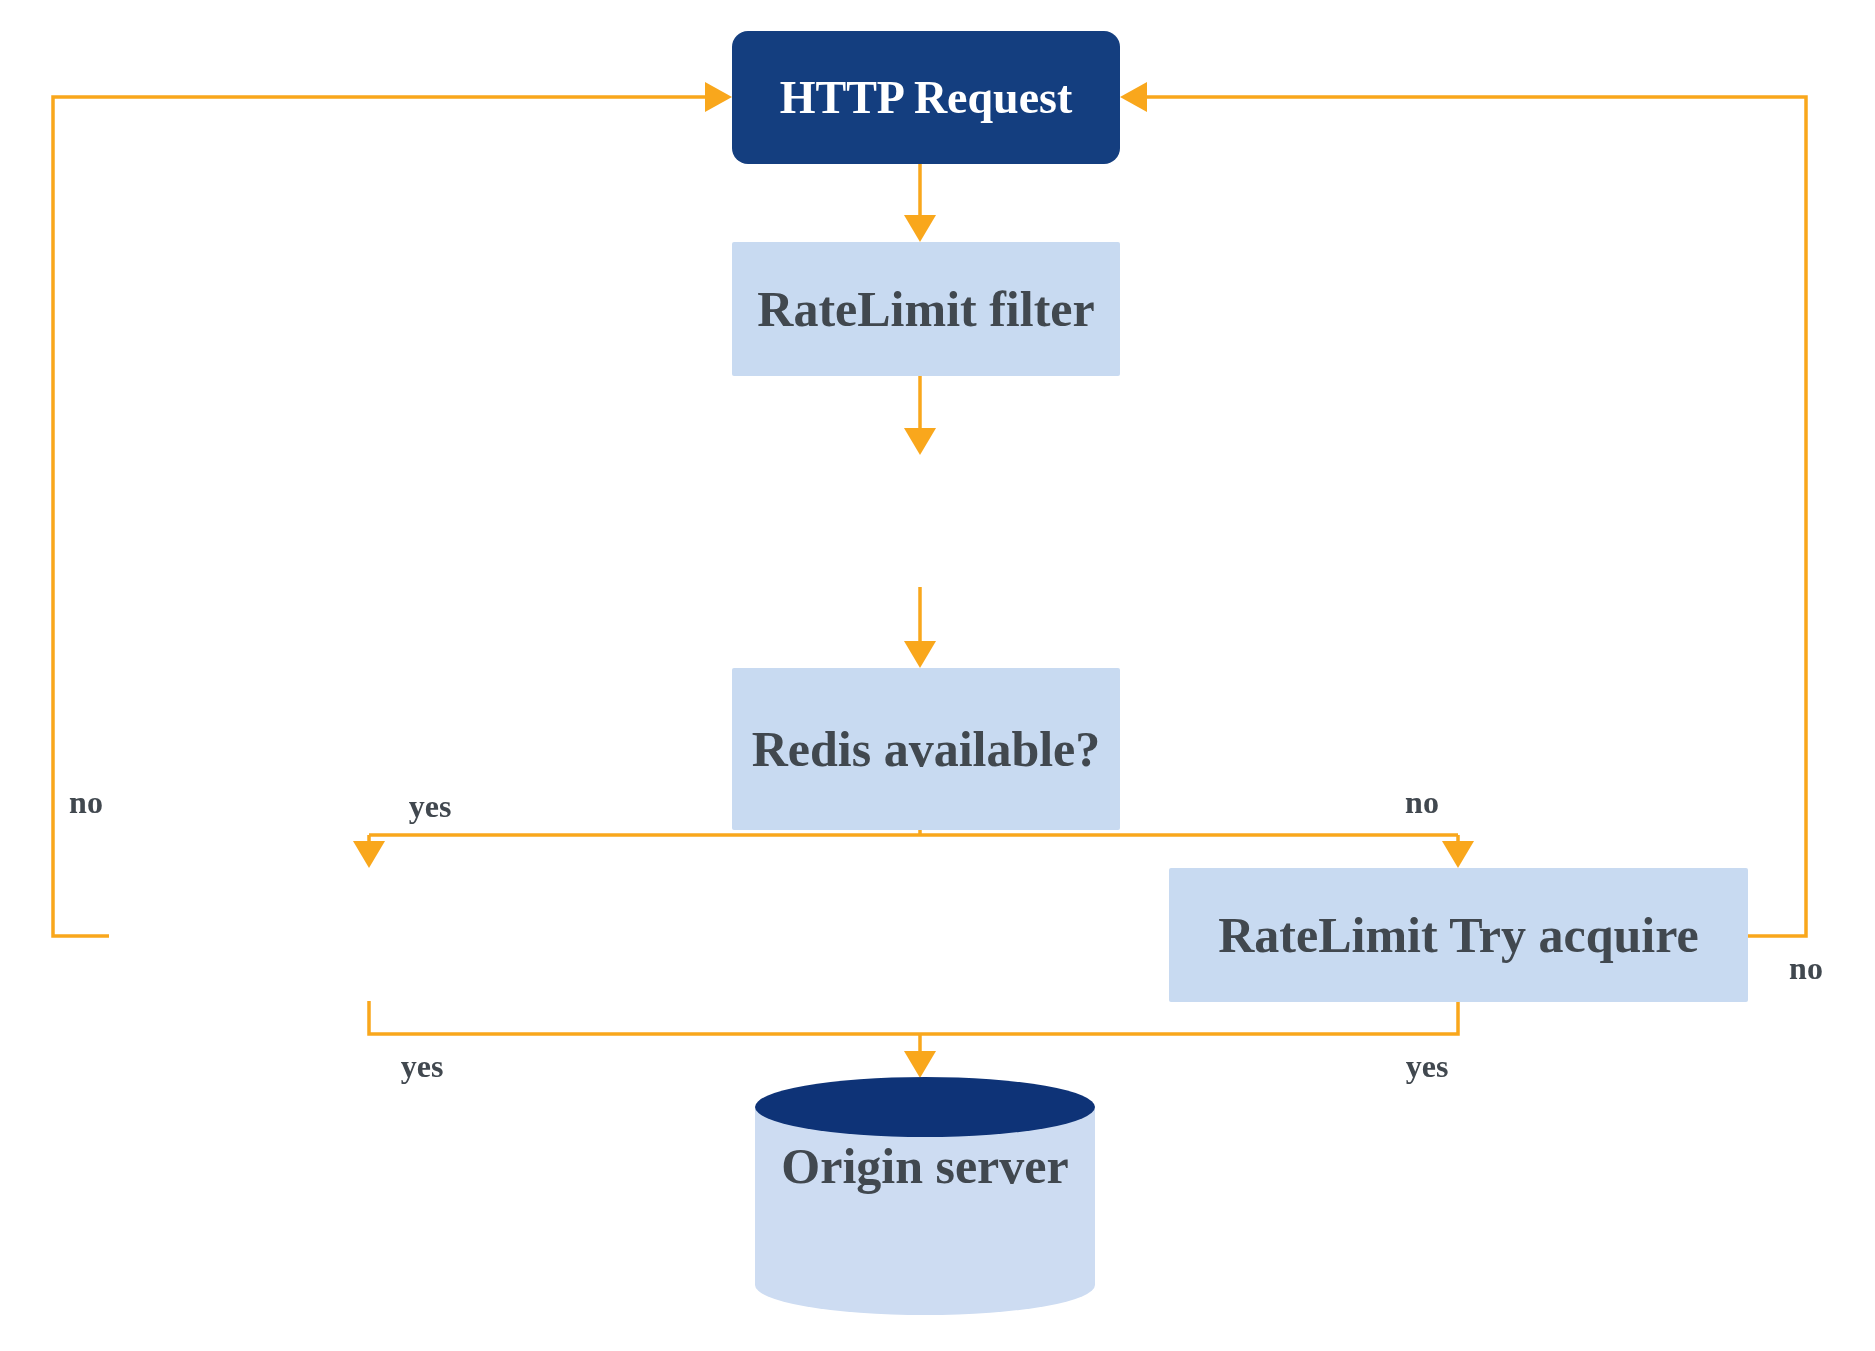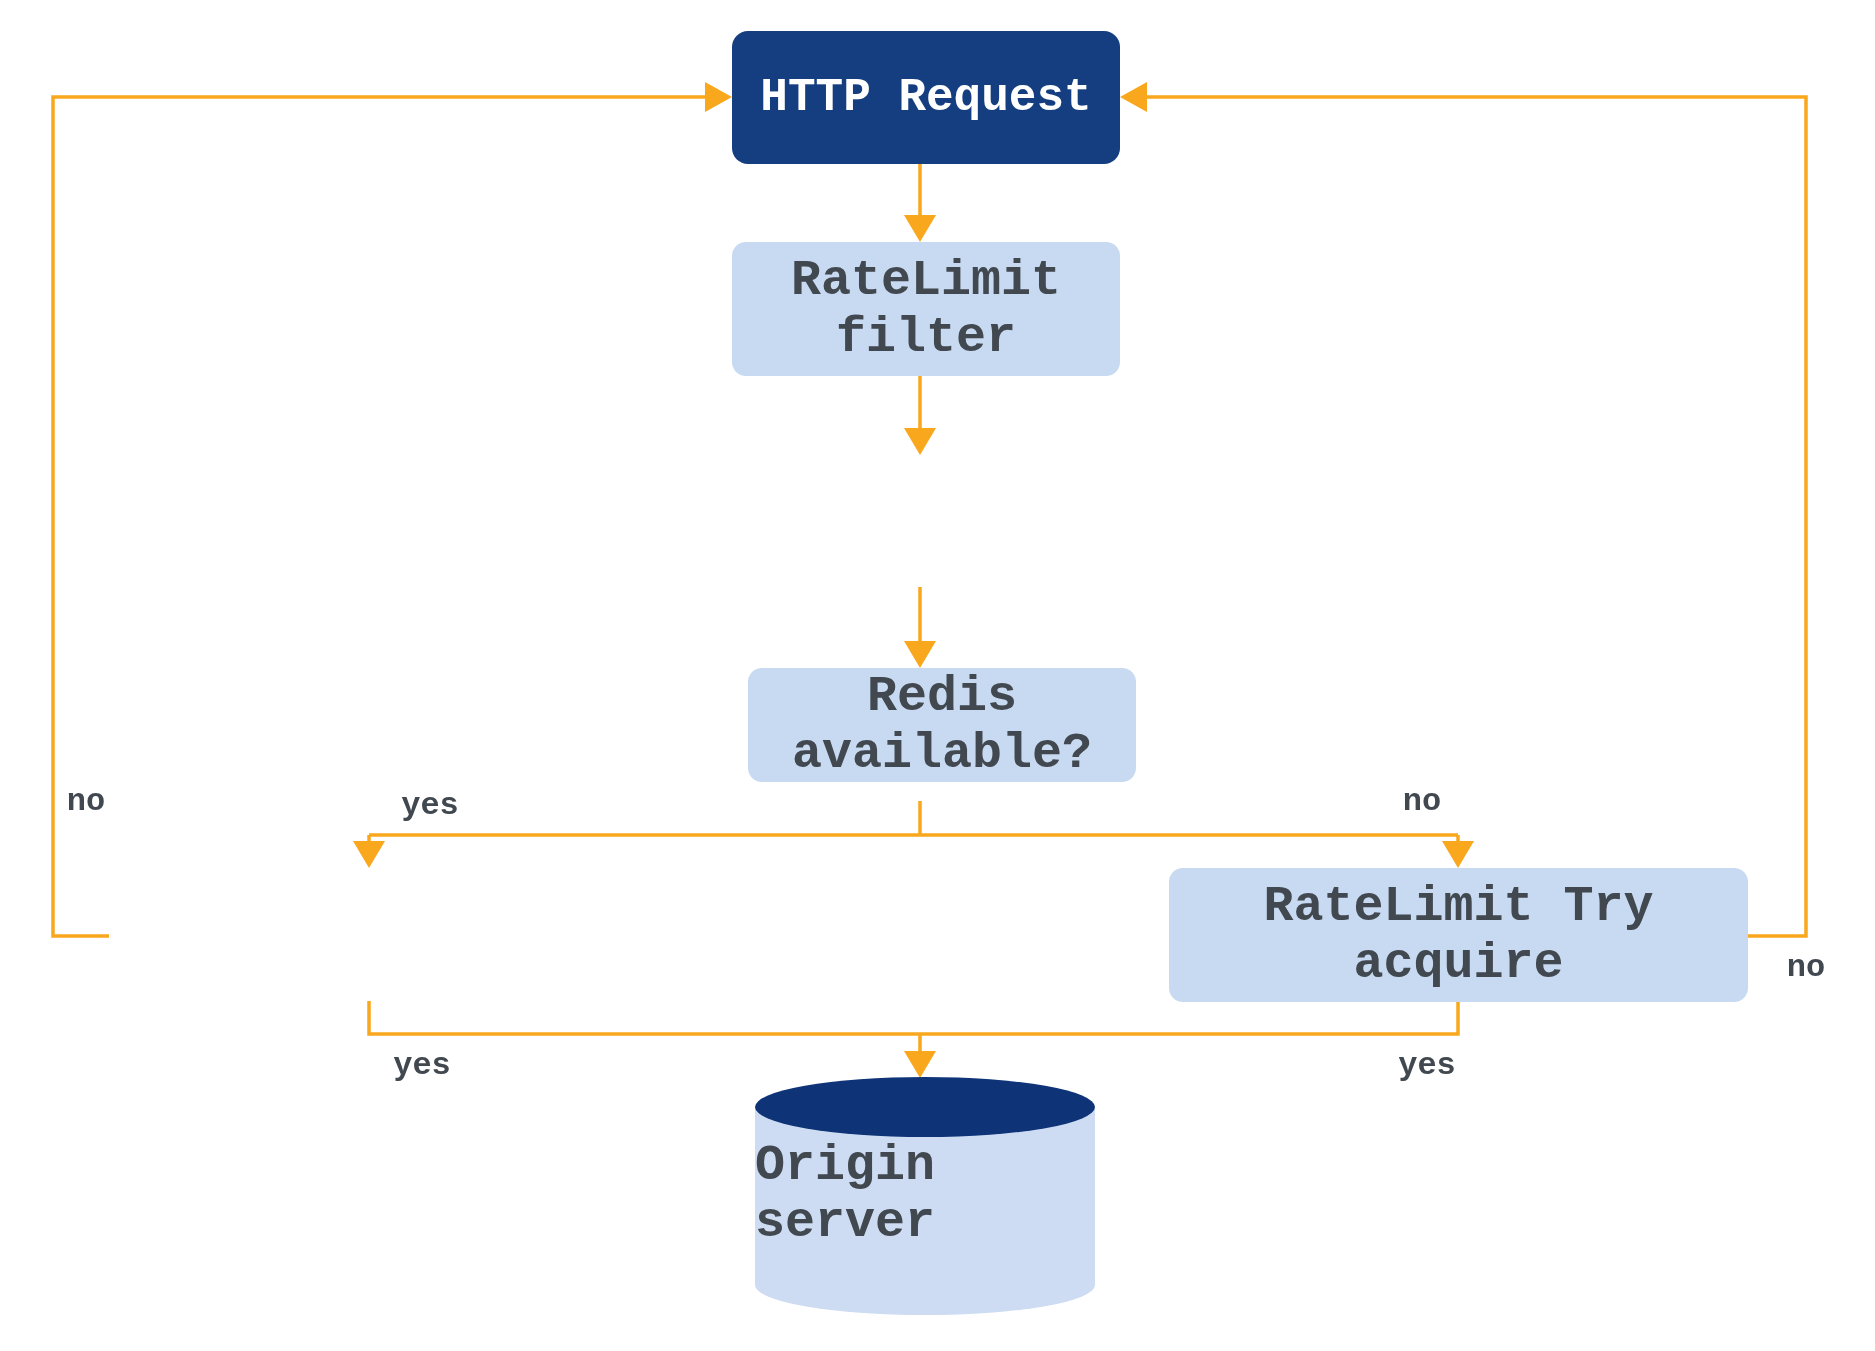--- a/index.html
+++ b/index.html
@@ -10,34 +10,34 @@
     --orange: #f9a71c;
     --text-gray: #41484f;
   }
   * { box-sizing: border-box; }
   html, body { margin: 0; padding: 0; background: #ffffff; }
   .canvas {
     position: relative;
     width: 1875px;
     height: 1351px;
     background: #ffffff;
-    font-family: Liberation Mono, monospace;
+    font-family: Liberation Serif, serif;
     overflow: hidden;
   }
   .edge-layer {
     position: absolute;
     left: 0; top: 0;
     width: 1875px; height: 1351px;
   }
   .node {
     position: absolute;
     display: flex;
     align-items: center;
     justify-content: center;
-    border-radius: 14px;
+    border-radius: 2px;
     text-align: center;
   }
   .node.navy {
     background: var(--navy);
     color: #ffffff;
     font-size: 46px;
     font-weight: 600;
     border-radius: 16px;
   }
   .node.light {
@@ -133,21 +133,21 @@
 
   <div class="node navy" style="left:732px; top:31px; width:388px; height:133px">
     <span>HTTP Request</span>
   </div>
 
   <div class="node light" style="left:732px; top:242px; width:388px; height:134px">
     <span>RateLimit filter</span>
   </div>
 
 
-  <div class="node light" style="left:748px; top:668px; width:388px; height:114px">
+  <div class="node light" style="left:732px; top:668px; width:388px; height:162px">
     <span>Redis available?</span>
   </div>
 
 
   <div class="node light" style="left:1169px; top:868px; width:579px; height:134px">
     <span>RateLimit Try acquire</span>
   </div>
 
   <div class="cyl-label" style="left:755px; top:1137px; width:340px; height:160px">
     <span>Origin server</span>

